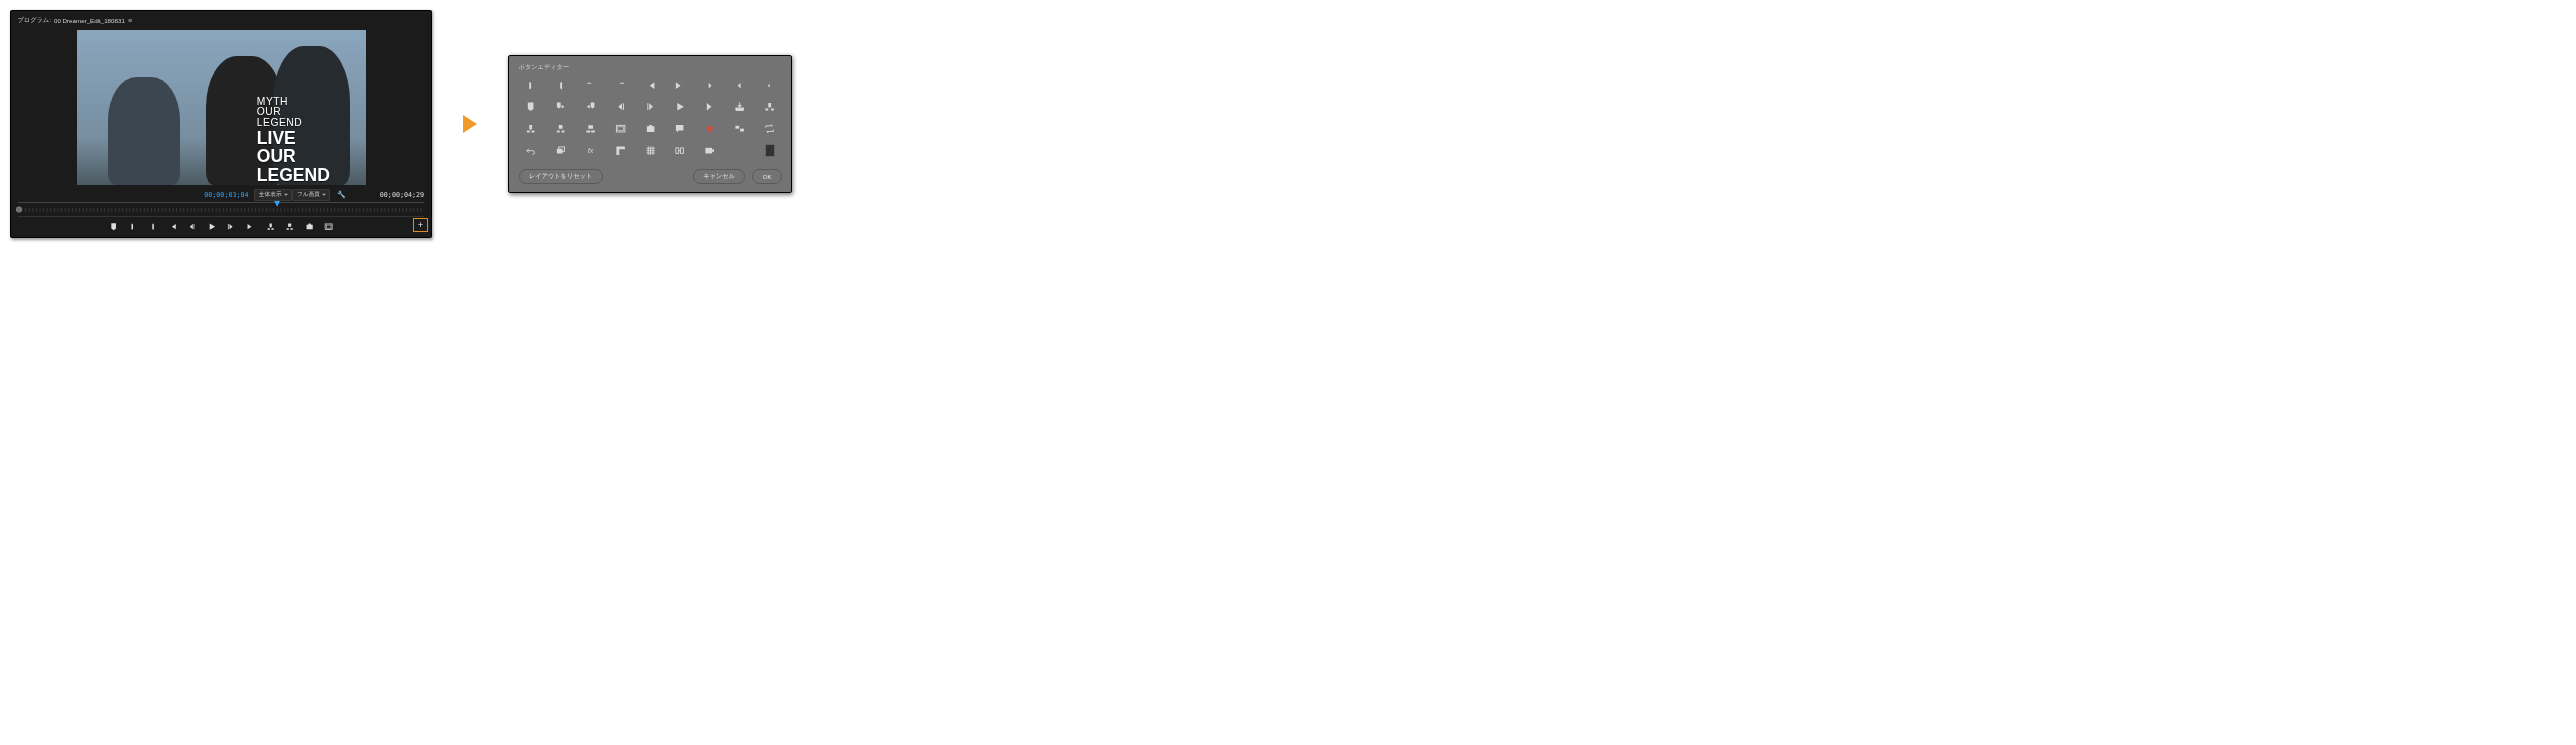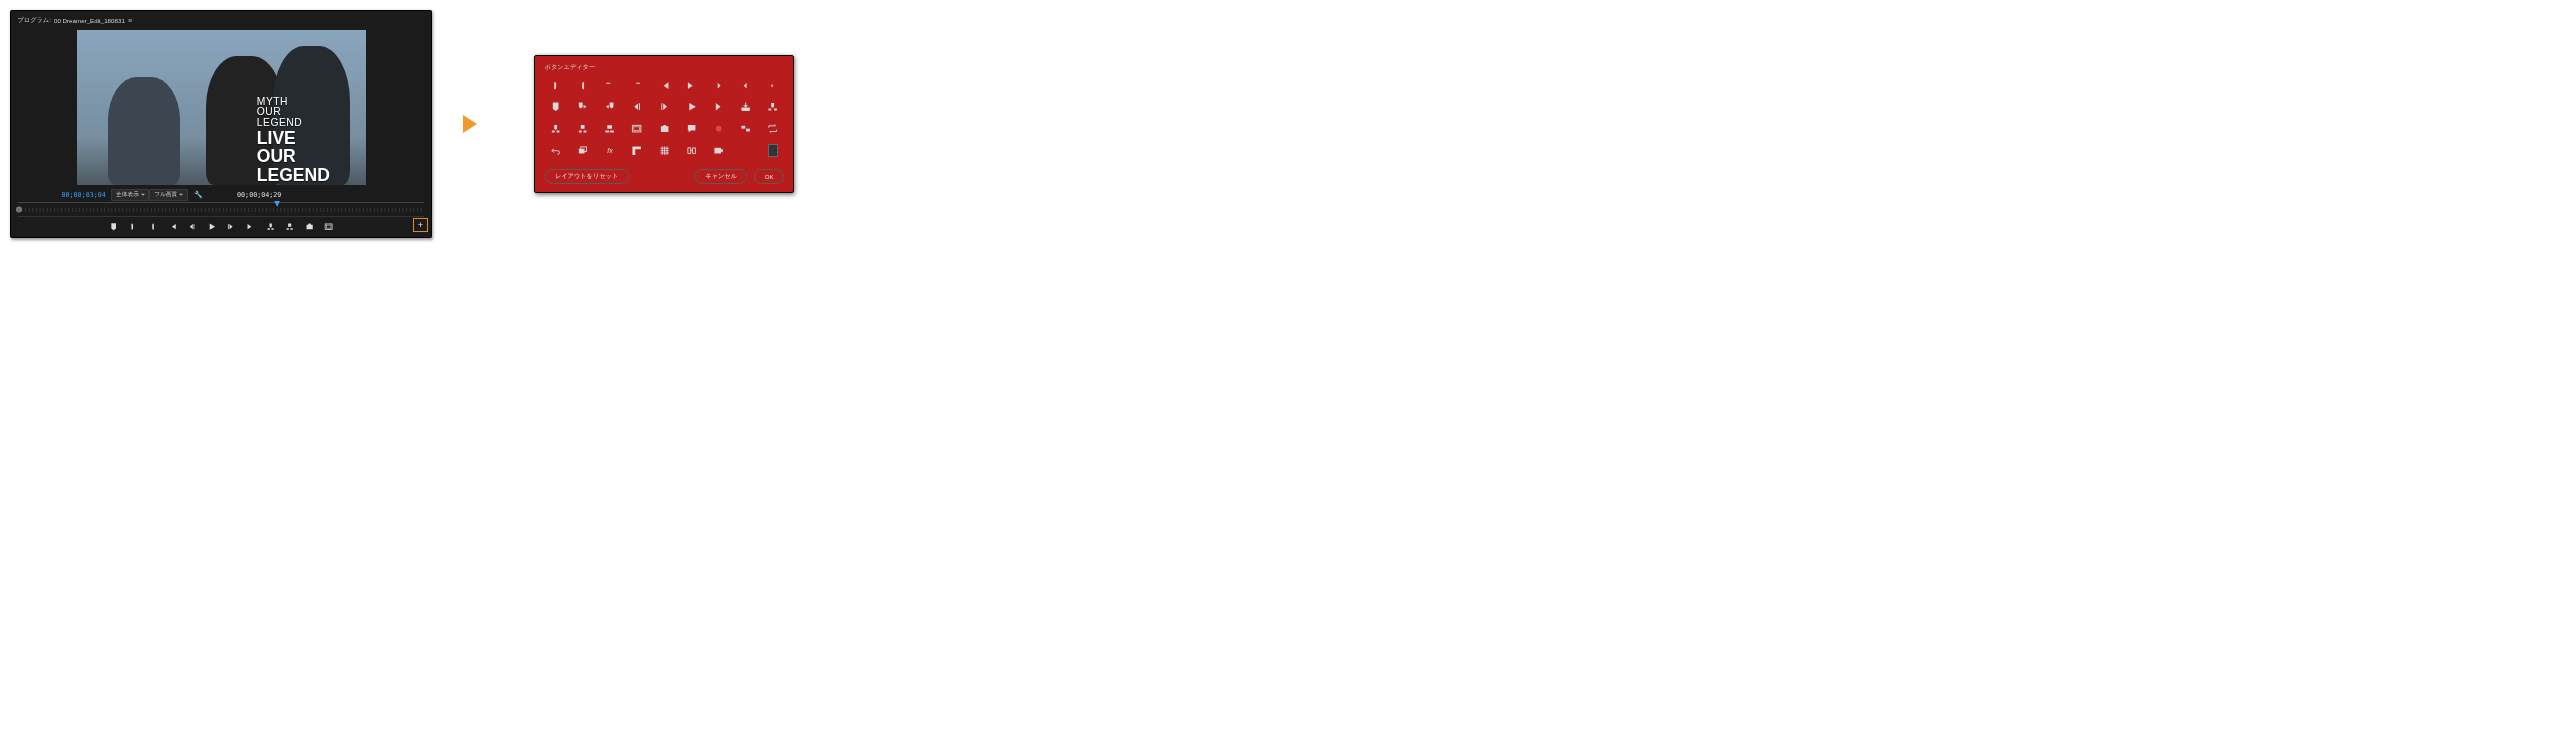--- a/index.html
+++ b/index.html
@@ -64,24 +64,23 @@
     font-weight:700;
     line-height:1.05;
     text-shadow:0 0.5px 1px rgba(0,0,0,.6);
   }
   .overlay-small { font-size:10.3px; font-weight:500; letter-spacing:0.5px; }
   .overlay-big   { font-size:17.5px; font-weight:900; }
 
   .monitor-inforow {
     display:flex;
     align-items:center;
-    justify-content:flex-start;
+    justify-content:flex-end;
     padding:4.1px 4.1px 1px 4.1px;
     font-size:6.2px;
-    margin-left:43px;
   }
   .tc-left { color:#2fa6ff; font-family:monospace; font-size:6.7px; }
   .tc-right { color:#e0e0e0; font-family:monospace; font-size:6.7px;padding-left:26px; }
   .dropdown {
     background:#2a2a2a;
     color:#ccc;
     font-size:5.7px;
     padding:1px 9.3px 1px 4.1px;
     border:0.5px solid #3a3a3a;
     border-radius:1px;
@@ -156,29 +155,28 @@
   
   .arrow {
     width:0;height:0;
     border-top:9.3px solid transparent;
     border-bottom:9.3px solid transparent;
     border-left:14.4px solid #f19a2c;
   }
 
   
   .button-editor {
-    width: 260px;
-    background:#b91c1c;
+    width: 284px;
+    background:#737373;
     border:0.5px solid #000;
     border-radius:2.1px;
     box-shadow:1px 1.5px 4.1px rgba(0,0,0,.5);
     padding:7.2px 9.3px 8.2px 9.3px;
     color:#cfcfcf;
     box-sizing:border-box;
-    margin-left:26px;
   }
   .be-title { font-size:6.2px; margin-bottom:7.2px; }
   .be-grid {
     display:grid;
     grid-template-columns: repeat(9, 1fr);
     gap:9.3px 5.2px;
     justify-items:center;
     margin-bottom:12.4px;
   }
   .be-cell {

